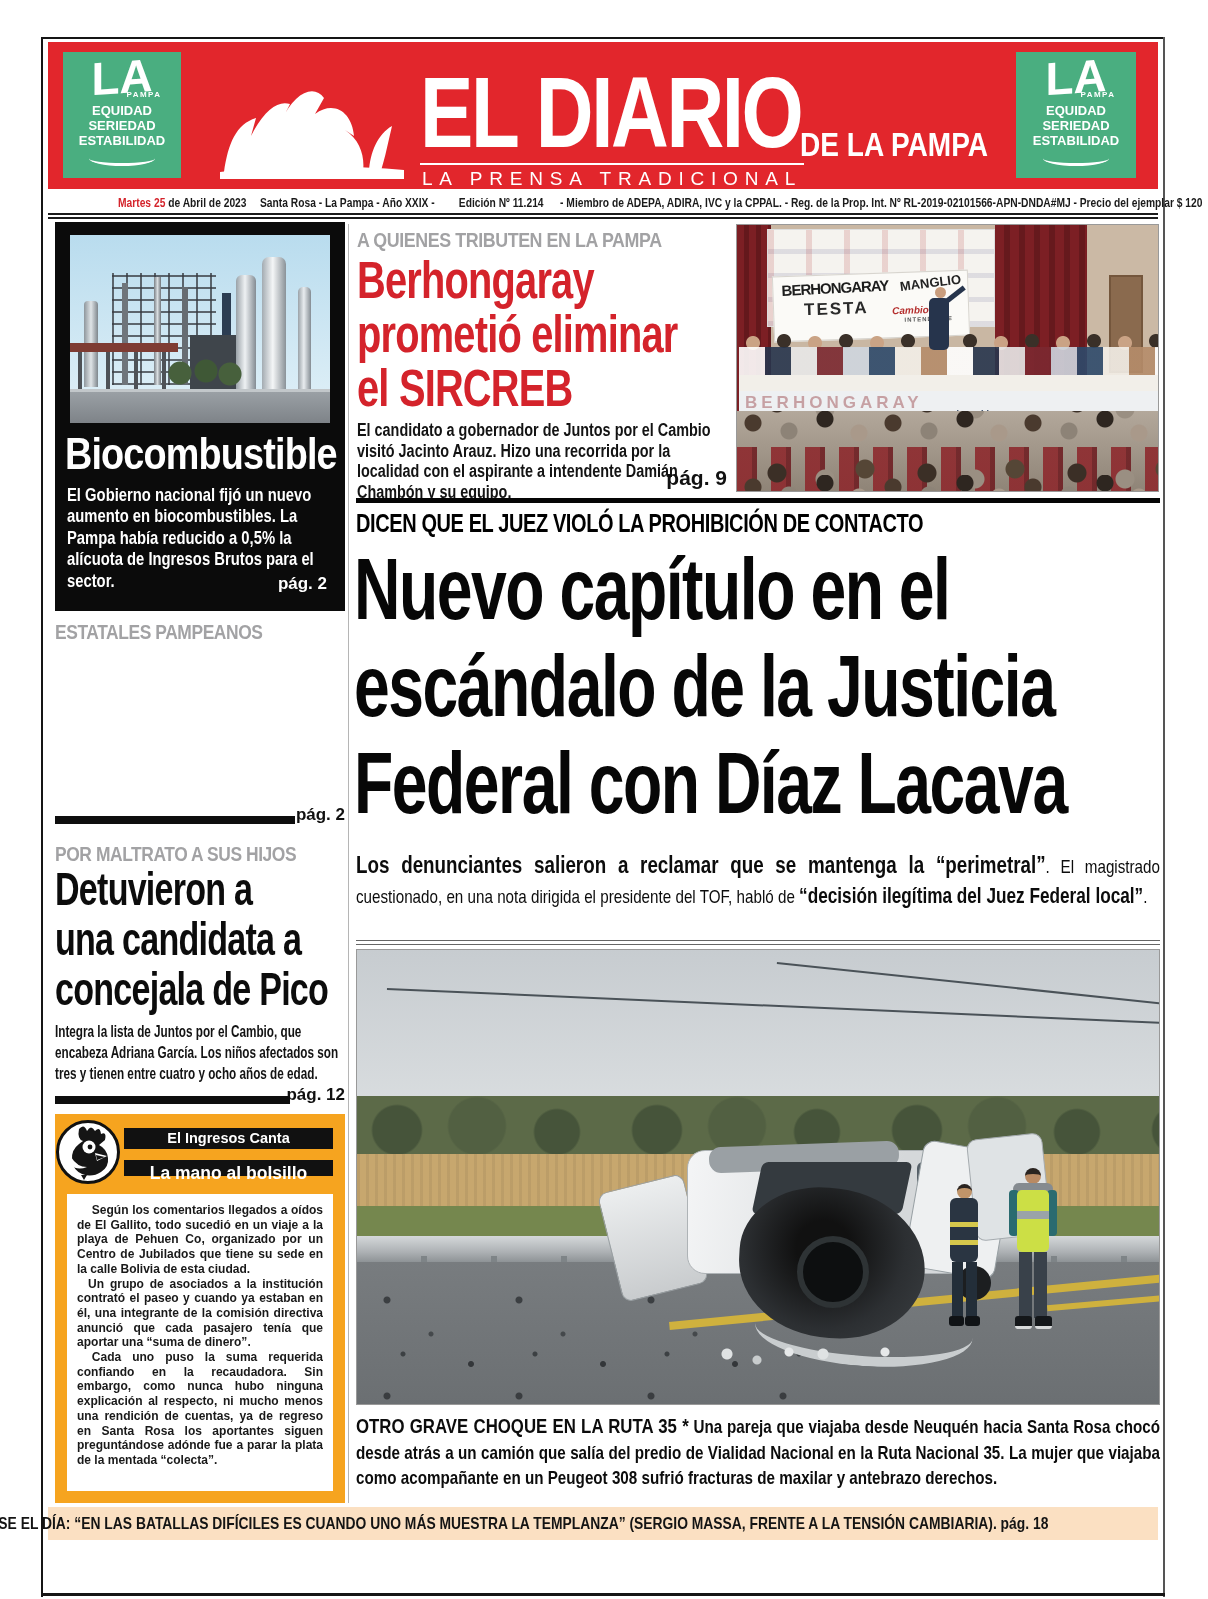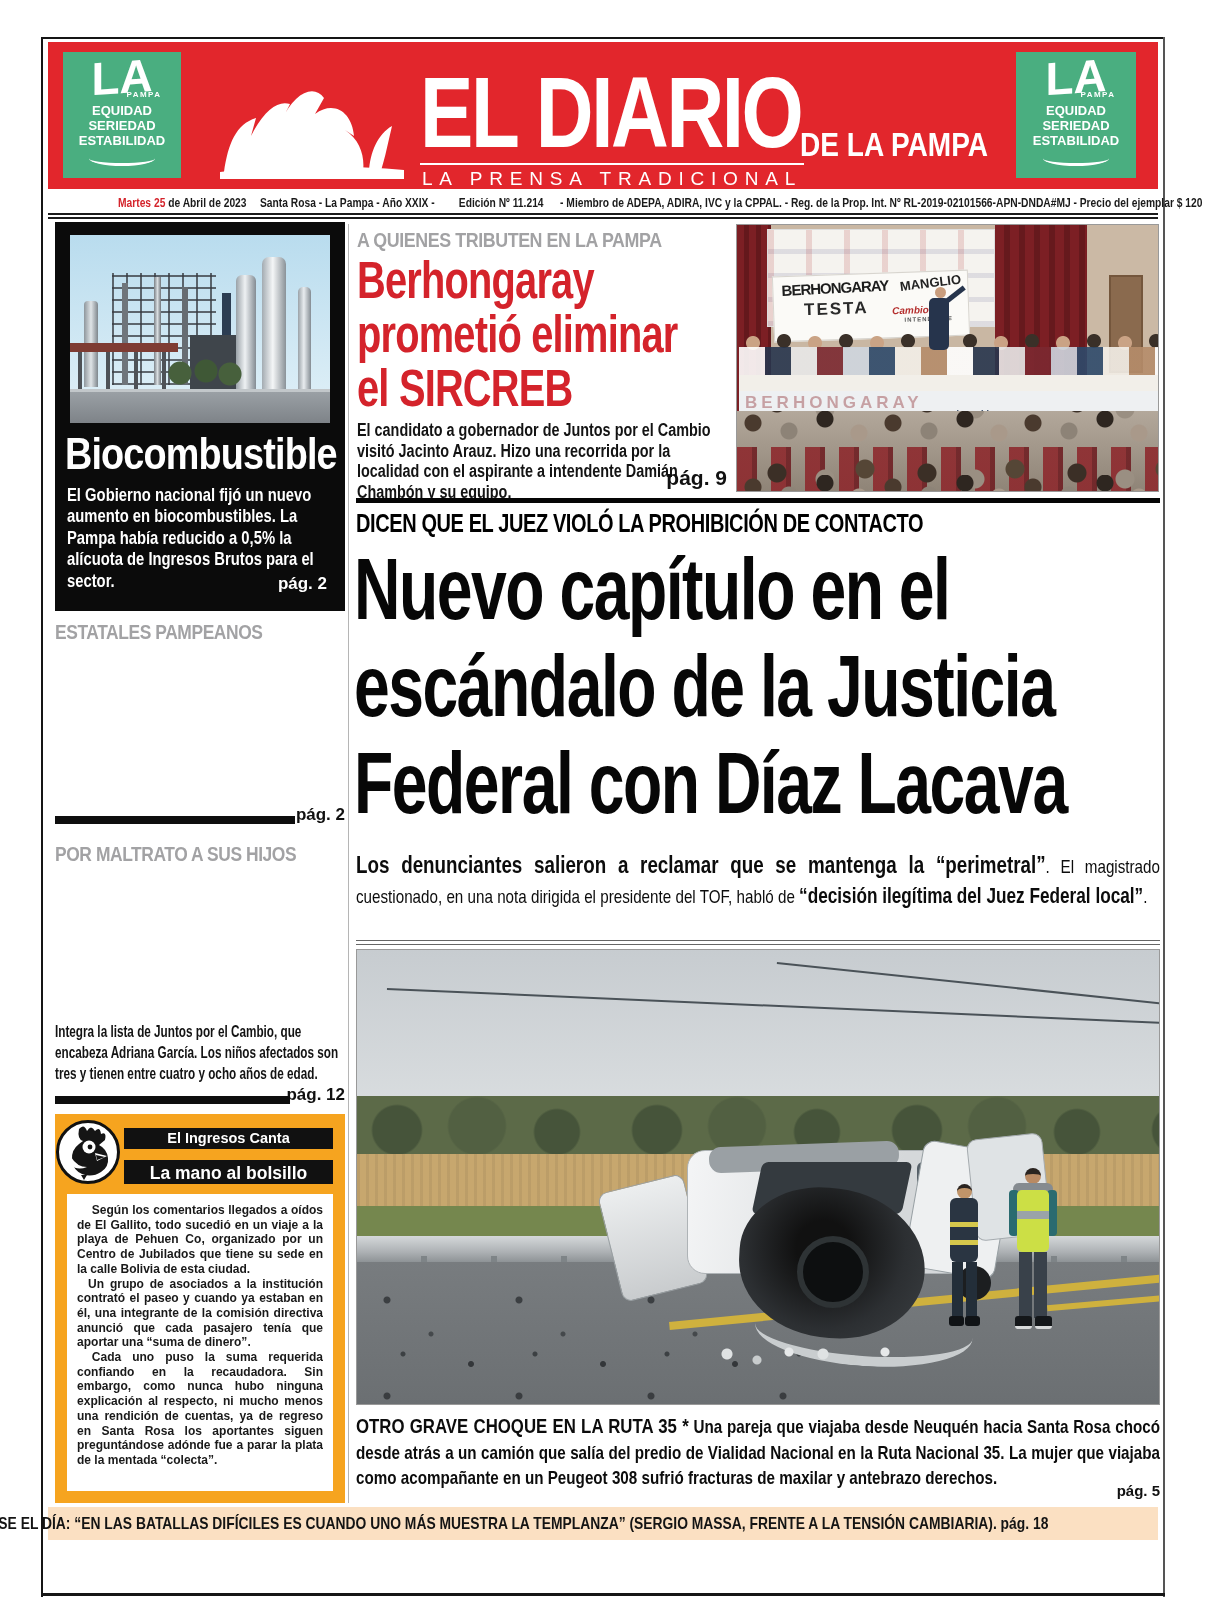--- a/index.html
+++ b/index.html
@@ -96,29 +96,34 @@
     <div class="abs cx" style="left:10px;top:206px;font-size:45px;font-weight:bold;color:#fff;letter-spacing:-1px;transform:scaleX(0.84);">Biocombustible</div>
     <div class="abs cxw" style="left:12px;top:262px;width:332px;transform:scaleX(0.8);font-size:18.5px;font-weight:bold;color:#fff;line-height:1.16;">El Gobierno nacional fijó un nuevo aumento en biocombustibles. La Pampa había reducido a 0,5% la alícuota de Ingresos Brutos para el sector.</div>
     <div class="abs pgref w" style="left:0;top:352px;width:272px;color:#fff;">pág. 2</div>
   </div>
 
   <div class="abs cx kicker" style="left:55px;top:620px;font-size:20.5px;transform:scaleX(0.85);">ESTATALES PAMPEANOS</div>
   <div class="abs pgref" style="left:55px;top:805px;width:290px;">pág. 2</div>
   <div class="abs pgbar" style="left:55px;top:816px;width:240px;"></div>
 
   <div class="abs cx kicker" style="left:55px;top:842px;font-size:20.5px;transform:scaleX(0.85);">POR MALTRATO A SUS HIJOS</div>
+  <div class="abs" style="left:55px;top:864px;">
+    <div class="cx hl" style="font-size:46px;line-height:50px;transform:scaleX(0.74);">Detuvieron a</div>
+    <div class="cx hl" style="font-size:46px;line-height:50px;transform:scaleX(0.74);">una candidata a</div>
+    <div class="cx hl" style="font-size:46px;line-height:50px;transform:scaleX(0.74);">concejala de Pico</div>
+  </div>
   <div class="abs cxw" style="left:55px;top:1022px;width:420px;transform:scaleX(0.69);font-size:17px;font-weight:bold;color:#131313;line-height:1.23;">Integra la lista de Juntos por el Cambio, que encabeza Adriana García. Los niños afectados son tres y tienen entre cuatro y ocho años de edad.</div>
   <div class="abs pgref" style="left:55px;top:1085px;width:290px;">pág. 12</div>
   <div class="abs pgbar" style="left:55px;top:1096px;width:235px;"></div>
 
   <div class="abs" style="left:55px;top:1114px;width:290px;height:389px;background:#f6a41f;">
     <div class="abs" style="left:69px;top:14px;width:209px;height:21px;background:#111;color:#fff;text-align:center;font-weight:bold;font-size:14.5px;line-height:21px;">
       <span>El Ingresos Canta</span>
     </div>
-    <div class="abs" style="left:69px;top:46px;width:209px;height:24px;background:#111;color:#fff;text-align:center;font-weight:bold;font-size:17.5px;line-height:26px;">
+    <div class="abs" style="left:69px;top:46px;width:209px;height:16px;background:#111;color:#fff;text-align:center;font-weight:bold;font-size:17.5px;line-height:26px;">
       <span>La mano al bolsillo</span>
     </div>
 
     <div class="abs" style="left:1px;top:6px;width:64px;height:64px;border-radius:50%;background:#fff;border:3px solid #111;box-sizing:border-box;overflow:hidden;">
       <svg width="58" height="58" viewBox="0 0 58 58">
         <path fill="#151515" d="M20,6 q5,-6 8,2 q4,-7 8,0 q5,-5 6,3 q6,-3 4,6 l-6,5 q8,4 9,13 q1,9 -7,14 q-9,6 -19,2 q-9,-4 -10,-14 q-1,-10 7,-16 l4,-3 q-6,-2 -4,-12 z"></path>
         <circle cx="30" cy="24" r="6.5" fill="#fff"></circle>
         <circle cx="31" cy="24" r="2.4" fill="#151515"></circle>
         <path fill="#fff" d="M36,30 l12,3 l-10,5 z"></path>
         <path fill="#151515" d="M37,32 l9,2 l-8,3 z"></path>
@@ -244,19 +249,18 @@
       <div class="abs" style="left:10px;top:84px;width:13px;height:66px;background:#39414a;"></div>
       <div class="abs" style="left:25px;top:84px;width:13px;height:66px;background:#39414a;"></div>
       <div class="abs" style="left:6px;top:148px;width:17px;height:10px;background:#14171a;border-bottom:3px solid #d8dadb;border-radius:3px;box-sizing:content-box;"></div>
       <div class="abs" style="left:26px;top:148px;width:17px;height:10px;background:#14171a;border-bottom:3px solid #d8dadb;border-radius:3px;box-sizing:content-box;"></div>
     </div>
   </div>
 
   <div class="abs cxw just" style="left:356px;top:1414px;width:1005px;transform:scaleX(0.8);line-height:24.5px;color:#0c0c0c;">
     <span style="font-size:21px;font-weight:bold;">OTRO GRAVE CHOQUE EN LA RUTA 35 *</span><span style="font-size:19px;font-weight:bold;"> Una pareja que viajaba desde Neuquén hacia Santa Rosa chocó desde atrás a un camión que salía del predio de Vialidad Nacional en la Ruta Nacional 35. La mujer que viajaba como acompañante en un Peugeot 308 sufrió fracturas de maxilar y antebrazo derechos.</span>
   </div>
-  <div class="abs pgref" style="left:356px;top:1482px;width:804px;font-size:15px;">pág. 5</div>
 
   <div class="abs" style="left:48px;top:1507px;width:1110px;height:33px;background:#fbe0c2;display:flex;align-items:center;justify-content:center;">
     <span class="cx" style="font-size:16.5px;font-weight:bold;color:#141414;transform:scaleX(0.84);">LA FRASE EL DÍA: “EN LAS BATALLAS DIFÍCILES ES CUANDO UNO MÁS MUESTRA LA TEMPLANZA” (SERGIO MASSA, FRENTE A LA TENSIÓN CAMBIARIA). pág. 18</span>
   </div>
 
 </div>
 
 </body></html>

